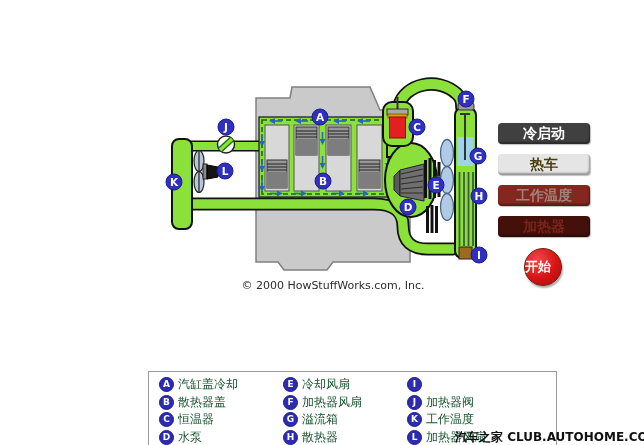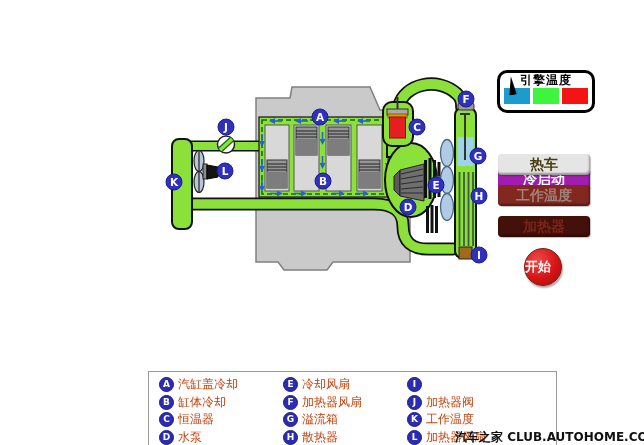--- a/index.html
+++ b/index.html
@@ -12,40 +12,40 @@
   .gauge-bar{display:flex;gap:3px;justify-content:center;margin-top:1px;}
   .gauge-seg{width:26px;height:16px;}
   .seg-blue{background:#1b9ccc;}
   .seg-green{background:#3df53d;}
   .seg-red{background:#f51414;}
   .gauge-needle{position:absolute;left:8px;top:3px;width:9px;height:19px;background:#000;
         clip-path:polygon(42% 0,88% 100%,4% 100%);transform:rotate(-6deg);}
   .pbtn{position:absolute;left:498px;width:92px;height:21px;border-radius:4px;
         font-size:14px;font-weight:bold;text-align:center;line-height:21px;cursor:default;
         box-shadow:inset -1px -2px 2px rgba(0,0,0,.35),1px 1px 1px rgba(0,0,0,.25);}
-  .pbtn1{top:123px;background:#a21caf;color:#ffffff;margin-top:46px;}
+  .pbtn1{top:123px;background:#404040;color:#ffffff;}
   .pbtn2{top:154px;background:#e5e5e5;color:#473c0c;}
   .pbtn3{top:185px;background:#82281e;color:#a1827b;}
   .pbtn4{top:216px;background:#43100a;color:#7b241a;}
   .start-btn{position:absolute;left:524px;top:248px;width:36px;height:36px;border-radius:50%;
         background:radial-gradient(circle at 35% 30%,#f04848 0%,#d51414 55%,#a80b0b 100%);
         border:1px solid #6e1d14;color:#fff;font-size:13px;font-weight:bold;
         line-height:36px;box-shadow:1px 2px 2px rgba(0,0,0,.35);}
   
   .copyright{position:absolute;left:233px;top:279px;width:200px;text-align:center;
         font-size:11px;color:#2b2b33;}
   
   .legend{position:absolute;left:148px;top:371px;width:407px;height:73px;background:#fff;
         border:1px solid #9a9a9a;}
   .leg-col{position:absolute;top:4px;}
   .leg-col1{left:10px;} .leg-col2{left:134px;} .leg-col3{left:258px;}
   .leg-row{display:flex;align-items:center;height:17.5px;gap:4px;}
   .leg-badge{width:13px;height:13px;border-radius:50%;background:#2b2bb4;border:1px solid #1d1d8a;
         color:#fff;font-size:9px;font-weight:bold;text-align:center;line-height:13px;flex:0 0 13px;}
-  .leg-label{font-size:12px;color:#c2410c;white-space:nowrap;}
+  .leg-label{font-size:12px;color:#14532d;white-space:nowrap;}
   
   .watermark{position:absolute;left:455px;top:429px;font-size:12px;color:#111;white-space:nowrap;
         font-weight:bold;font-family:"DejaVu Sans","DejaVu Sans Mono",sans-serif;}
   
   .diagram{position:absolute;left:0;top:0;}
   .badge-txt{font-family:"DejaVu Sans",sans-serif;font-size:10.5px;font-weight:bold;fill:#fff;
         text-anchor:middle;}
 </style>
 </head>
 <body>
@@ -239,47 +239,39 @@
           <circle cx="174" cy="182" r="8"></circle>
           <text class="badge-txt" x="174" y="186" stroke="none">K</text>
         </g>
       <g>
           <circle cx="225" cy="171" r="8"></circle>
           <text class="badge-txt" x="225" y="175" stroke="none">L</text>
         </g>
     </g>
   </svg>
 
-
-  <div class="gauge">
-    <div class="gauge-title">引擎温度</div>
-    <div class="gauge-bar">
-      <div class="gauge-seg seg-blue"></div>
-      <div class="gauge-seg seg-green"></div>
-      <div class="gauge-seg seg-red"></div>
-    </div>
-    <div class="gauge-needle"></div>
-  </div>
+  <div class="copyright">© 2000 HowStuffWorks.com, Inc.</div>
+
 
   <div class="pbtn pbtn1">冷启动</div>
   <div class="pbtn pbtn2">热车</div>
   <div class="pbtn pbtn3">工作温度</div>
   <div class="pbtn pbtn4">加热器</div>
 
   <div class="start-btn">开始</div>
 
   <div class="legend">
     <div class="leg-col leg-col1">
       <div class="leg-row">
         <span class="leg-badge">A</span>
         <span class="leg-label">汽缸盖冷却</span>
       </div>
       <div class="leg-row">
         <span class="leg-badge">B</span>
-        <span class="leg-label">缸体冷却</span>
+        <span class="leg-label">散热器盖</span>
       </div>
       <div class="leg-row">
         <span class="leg-badge">C</span>
         <span class="leg-label">恒温器</span>
       </div>
       <div class="leg-row">
         <span class="leg-badge">D</span>
         <span class="leg-label">水泵</span>
       </div>
     </div>

